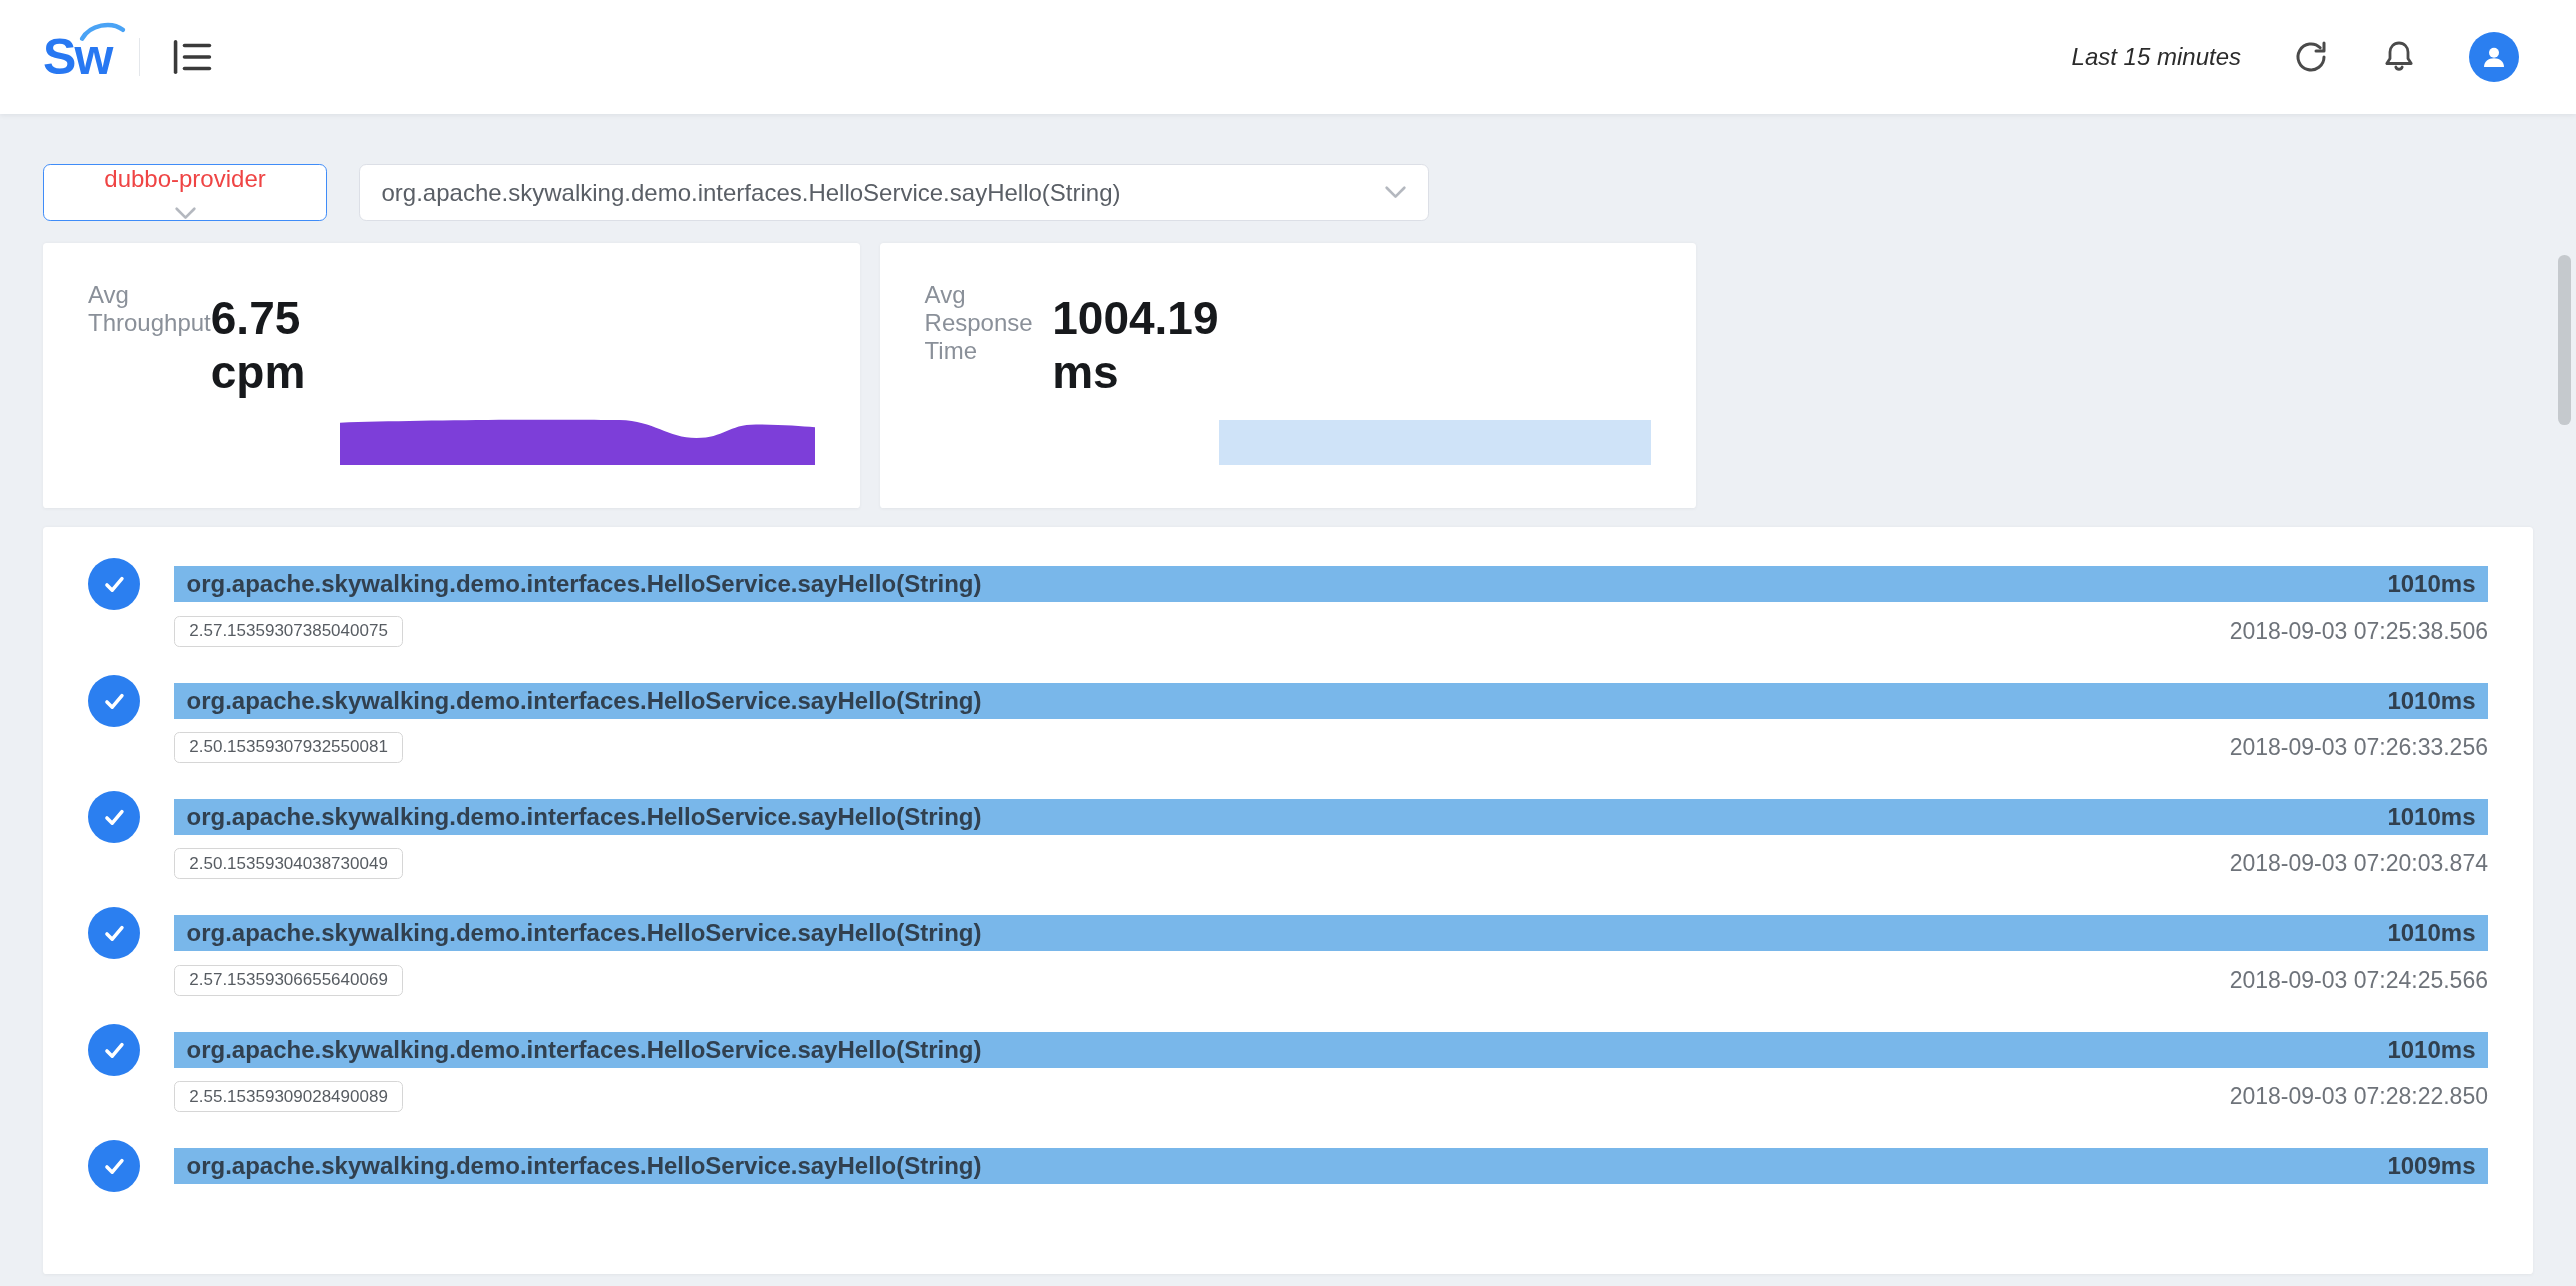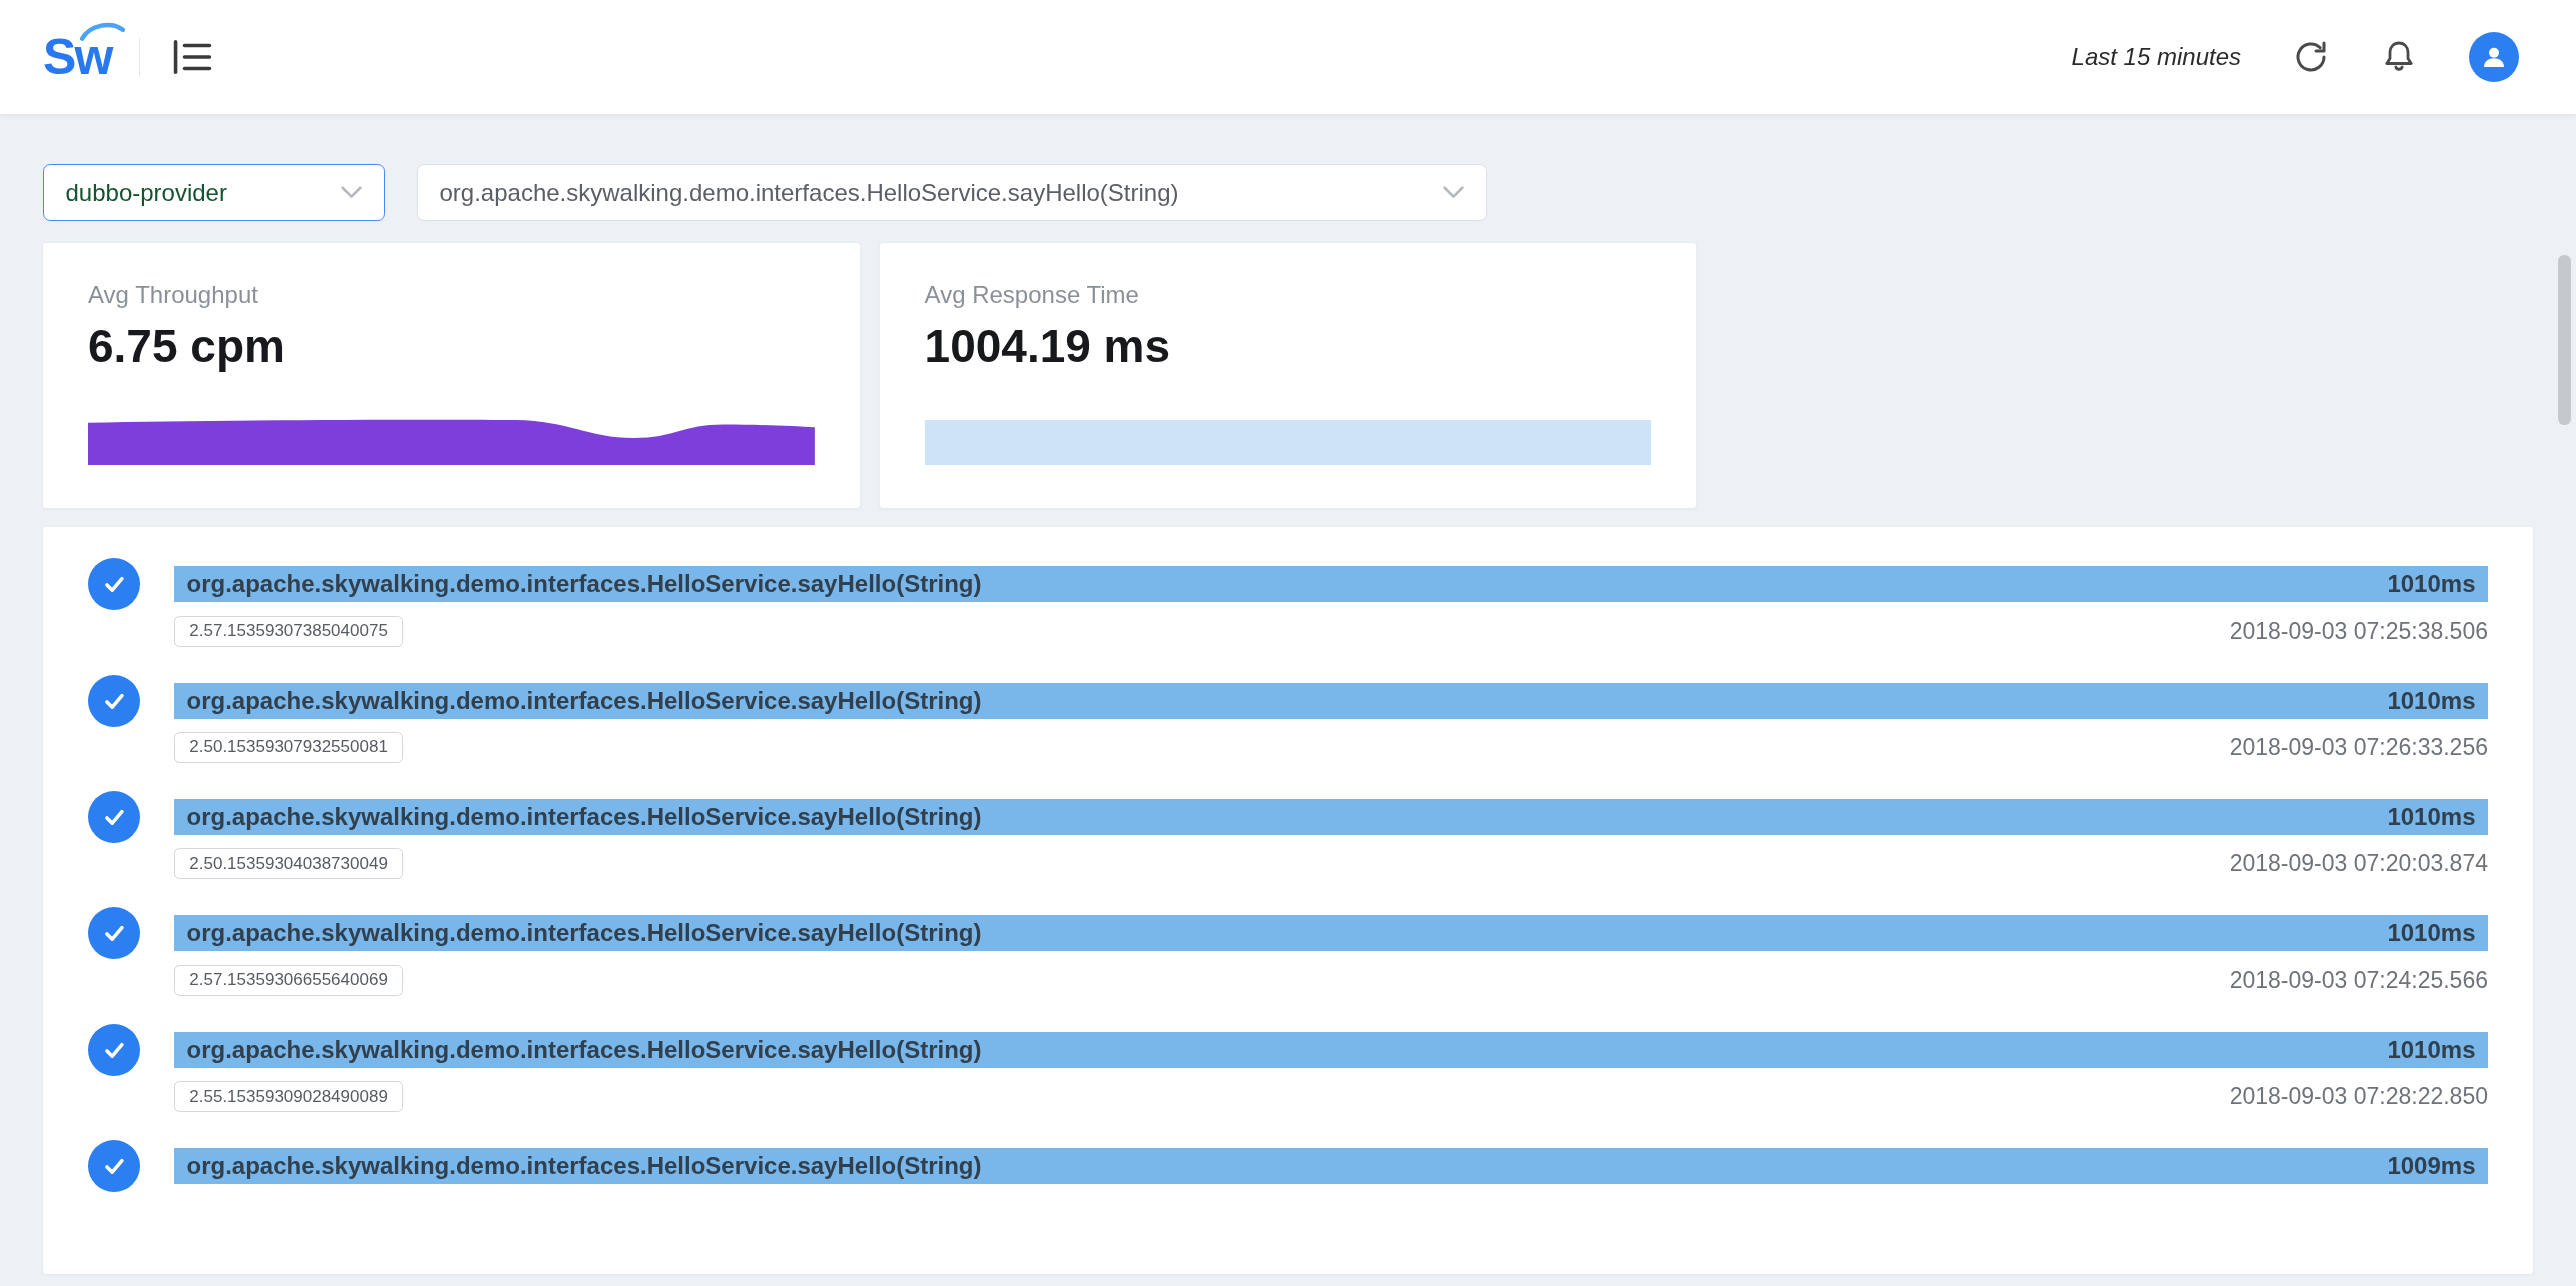--- a/index.html
+++ b/index.html
@@ -35,31 +35,31 @@
     display:flex; align-items:center; justify-content:center; cursor:pointer;
   }
 
   
   .toolbar { display:flex; gap:32px; padding:50px 43px 0; }
   .select {
     background:#fff; height:57px; border-radius:7.2px;
     display:flex; align-items:center; justify-content:space-between;
     padding:0 21.5px; font-size:24px; cursor:pointer;
   }
-  .select-service { width:342px; border:1.8px solid #3f8cf8; color:#14532d; }
+  .select-service { width:284px; border:1.8px solid #3f8cf8; color:#ef4444;flex-direction:column; }
   .select-endpoint { width:1070px; border:0.9px solid #dcdfe6; color:#5a5f66; }
   .select-label { white-space:nowrap; overflow:hidden; text-overflow:ellipsis; }
 
   
   .metrics { display:grid; grid-template-columns:repeat(3,1fr); gap:19.7px; padding:21.5px 43px 0; }
   .card {
     background:#fff; border-radius:3.6px; height:265px;
     box-shadow:0 0.9px 3.6px rgba(0,0,0,.05);
     padding:38px 45px 43px;
-    display:flex; flex-direction:column;justify-content:space-between;
+    display:flex; flex-direction:row;justify-content:space-between;
   }
   .card-label { font-size:24px; color:#8a9099; }
   .card-value { font-size:46px; font-weight:600; color:#17191c; margin-top:10.7px; }
   .card-chart { margin-top:auto; display:flex; align-items:flex-end; width:100%; }
   .chart-throughput { width:100%; height:54px; }
   .chart-response { width:100%; height:45px; background:var(--response-bar-blue,#cfe3f8); }
   .chart-sla {
     width:100%; height:54px;
     background:repeating-linear-gradient(to right,
       var(--sla-bar-blue,#2e79f2) 0 27px, transparent 27px 48px);

